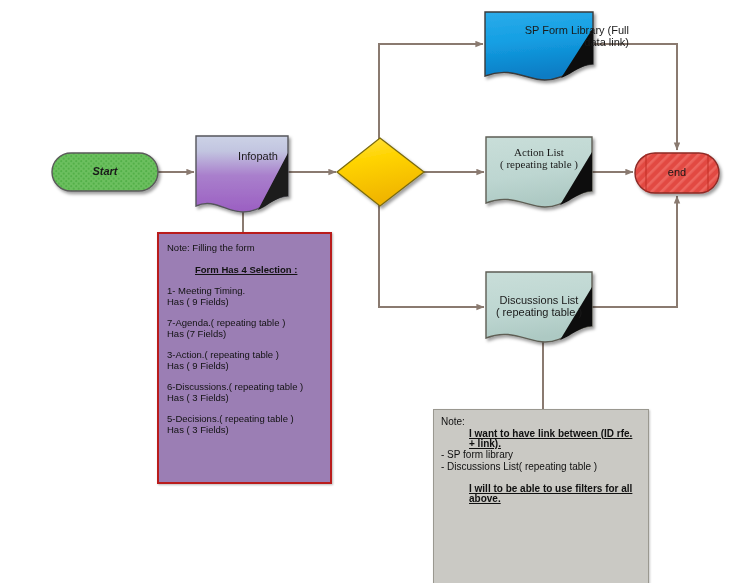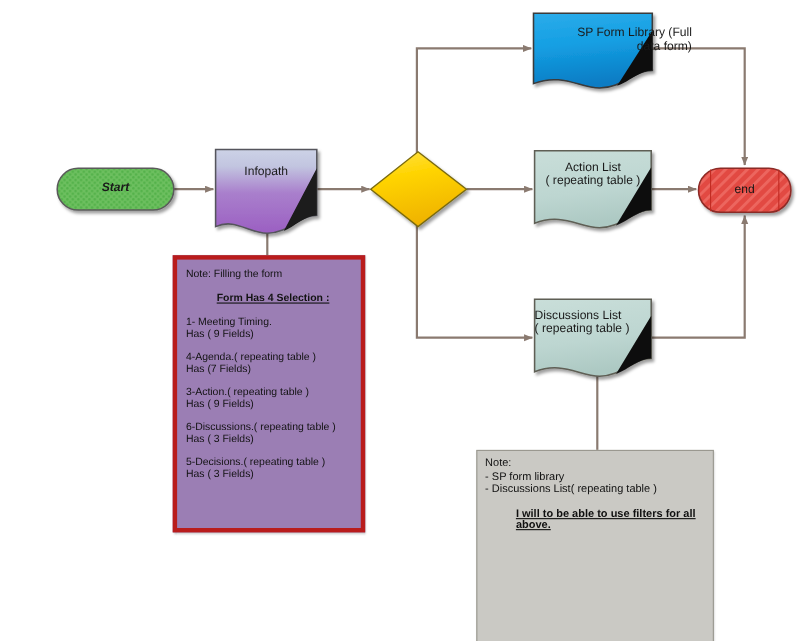--- a/index.html
+++ b/index.html
@@ -18,21 +18,21 @@
   .lbl-infopath{font-size:11px;color:#1a1a1a;}
   .lbl-diamond{font-size:11px;font-weight:bold;color:#161616;}
   .lbl-doc{font-size:11px;color:#1a1a1a;}
   .lbl-end{font-size:11px;color:#151515;}
 
   .note{
     position:absolute;box-sizing:border-box;
     font-size:9.5px;line-height:1.0;
   }
   .note-purple{
-    background:#9b7eb4;border:4px solid #b91c1c;
+    background:#9b7eb4;border:2px solid #b91c1c;
     box-shadow:1px 1px 2px rgba(0,0,0,.28);
     padding:9px 8px 8px 8px;
   }
   .note-gray{
     background:#cac9c4;border:1px solid #9a9890;
     box-shadow:1px 1px 2px rgba(0,0,0,.22);
     padding:7px 8px 8px 7px;
   }
   .note p{margin:0;}
   .note .spacer{height:11px;}
@@ -142,62 +142,63 @@
 
     <g filter="url(#shp-shadow)">
       <rect x="635" y="153" width="84" height="40" rx="20" ry="20" fill="url(#redHatch)" stroke="#8c2a25" stroke-width="1.4"></rect>
       <line x1="646" y1="154" x2="646" y2="192" stroke="#c02a22" stroke-width="1"></line>
       <line x1="708" y1="154" x2="708" y2="192" stroke="#c02a22" stroke-width="1"></line>
     </g>
   </svg>
 
   <div class="node-label lbl-start" style="left:52px;top:153px;width:106px;height:38px;">Start</div>
 
-  <div class="node-label lbl-infopath" style="left:196px;top:144px;width:92px;height:26px;">Infopath</div>
+  <div class="node-label lbl-infopath" style="left:196px;top:144px;width:92px;height:26px;padding-left:16px;">Infopath</div>
 
 
   <div style="position:absolute;left:485px;top:24px;width:108px;text-align:right;margin-left:36px;">
     <div class="lbl-doc">SP Form Library (Full</div>
-    <div class="lbl-doc">data form)</div>
-  </div>
-
-  <div style="position:absolute;left:486px;top:146px;width:106px;text-align:center;">
+    <div class="lbl-doc">data link)</div>
+  </div>
+
+  <div style="position:absolute;left:486px;top:146px;width:106px;text-align:center;font-family:Liberation Serif, serif;">
     <div class="lbl-doc">Action List</div>
     <div class="lbl-doc">( repeating table )</div>
   </div>
 
-  <div style="position:absolute;left:486px;top:281px;width:106px;text-align:left;">
+  <div style="position:absolute;left:486px;top:294px;width:106px;text-align:center;">
     <div class="lbl-doc">Discussions List</div>
     <div class="lbl-doc">( repeating table )</div>
   </div>
 
   <div class="node-label lbl-end" style="left:635px;top:153px;width:84px;height:40px;">end</div>
 
   <div class="note note-purple" style="left:157px;top:232px;width:175px;height:252px;">
     <p>Note: Filling the form</p>
     <div class="spacer"></div>
     <p class="u">Form Has 4 Selection :</p>
     <div class="spacer"></div>
     <p>1- Meeting Timing.</p>
     <p>Has  ( 9 Fields)</p>
     <div class="spacer"></div>
-    <p>4-Agenda.( repeating table )</p>
+    <p>7-Agenda.( repeating table )</p>
     <p>Has  (7 Fields)</p>
     <div class="spacer"></div>
     <p>3-Action.( repeating table )</p>
     <p>Has  ( 9 Fields)</p>
     <div class="spacer"></div>
     <p>6-Discussions.( repeating table )</p>
     <p>Has  ( 3 Fields)</p>
     <div class="spacer"></div>
     <p>5-Decisions.( repeating table )</p>
     <p>Has  ( 3 Fields)</p>
   </div>
 
   <div class="note note-gray" style="left:433px;top:409px;width:216px;height:180px;">
     <p>Note:</p>
+    <p class="u">I want to have link between (ID rfe. + link).</p>
     <p>- SP form library</p>
     <p>- Discussions List( repeating table )</p>
     <div class="spacer"></div>
     <p class="u">I will to be able to use filters for all above.</p>
   </div>
 
 </div>
 
 </body></html>

